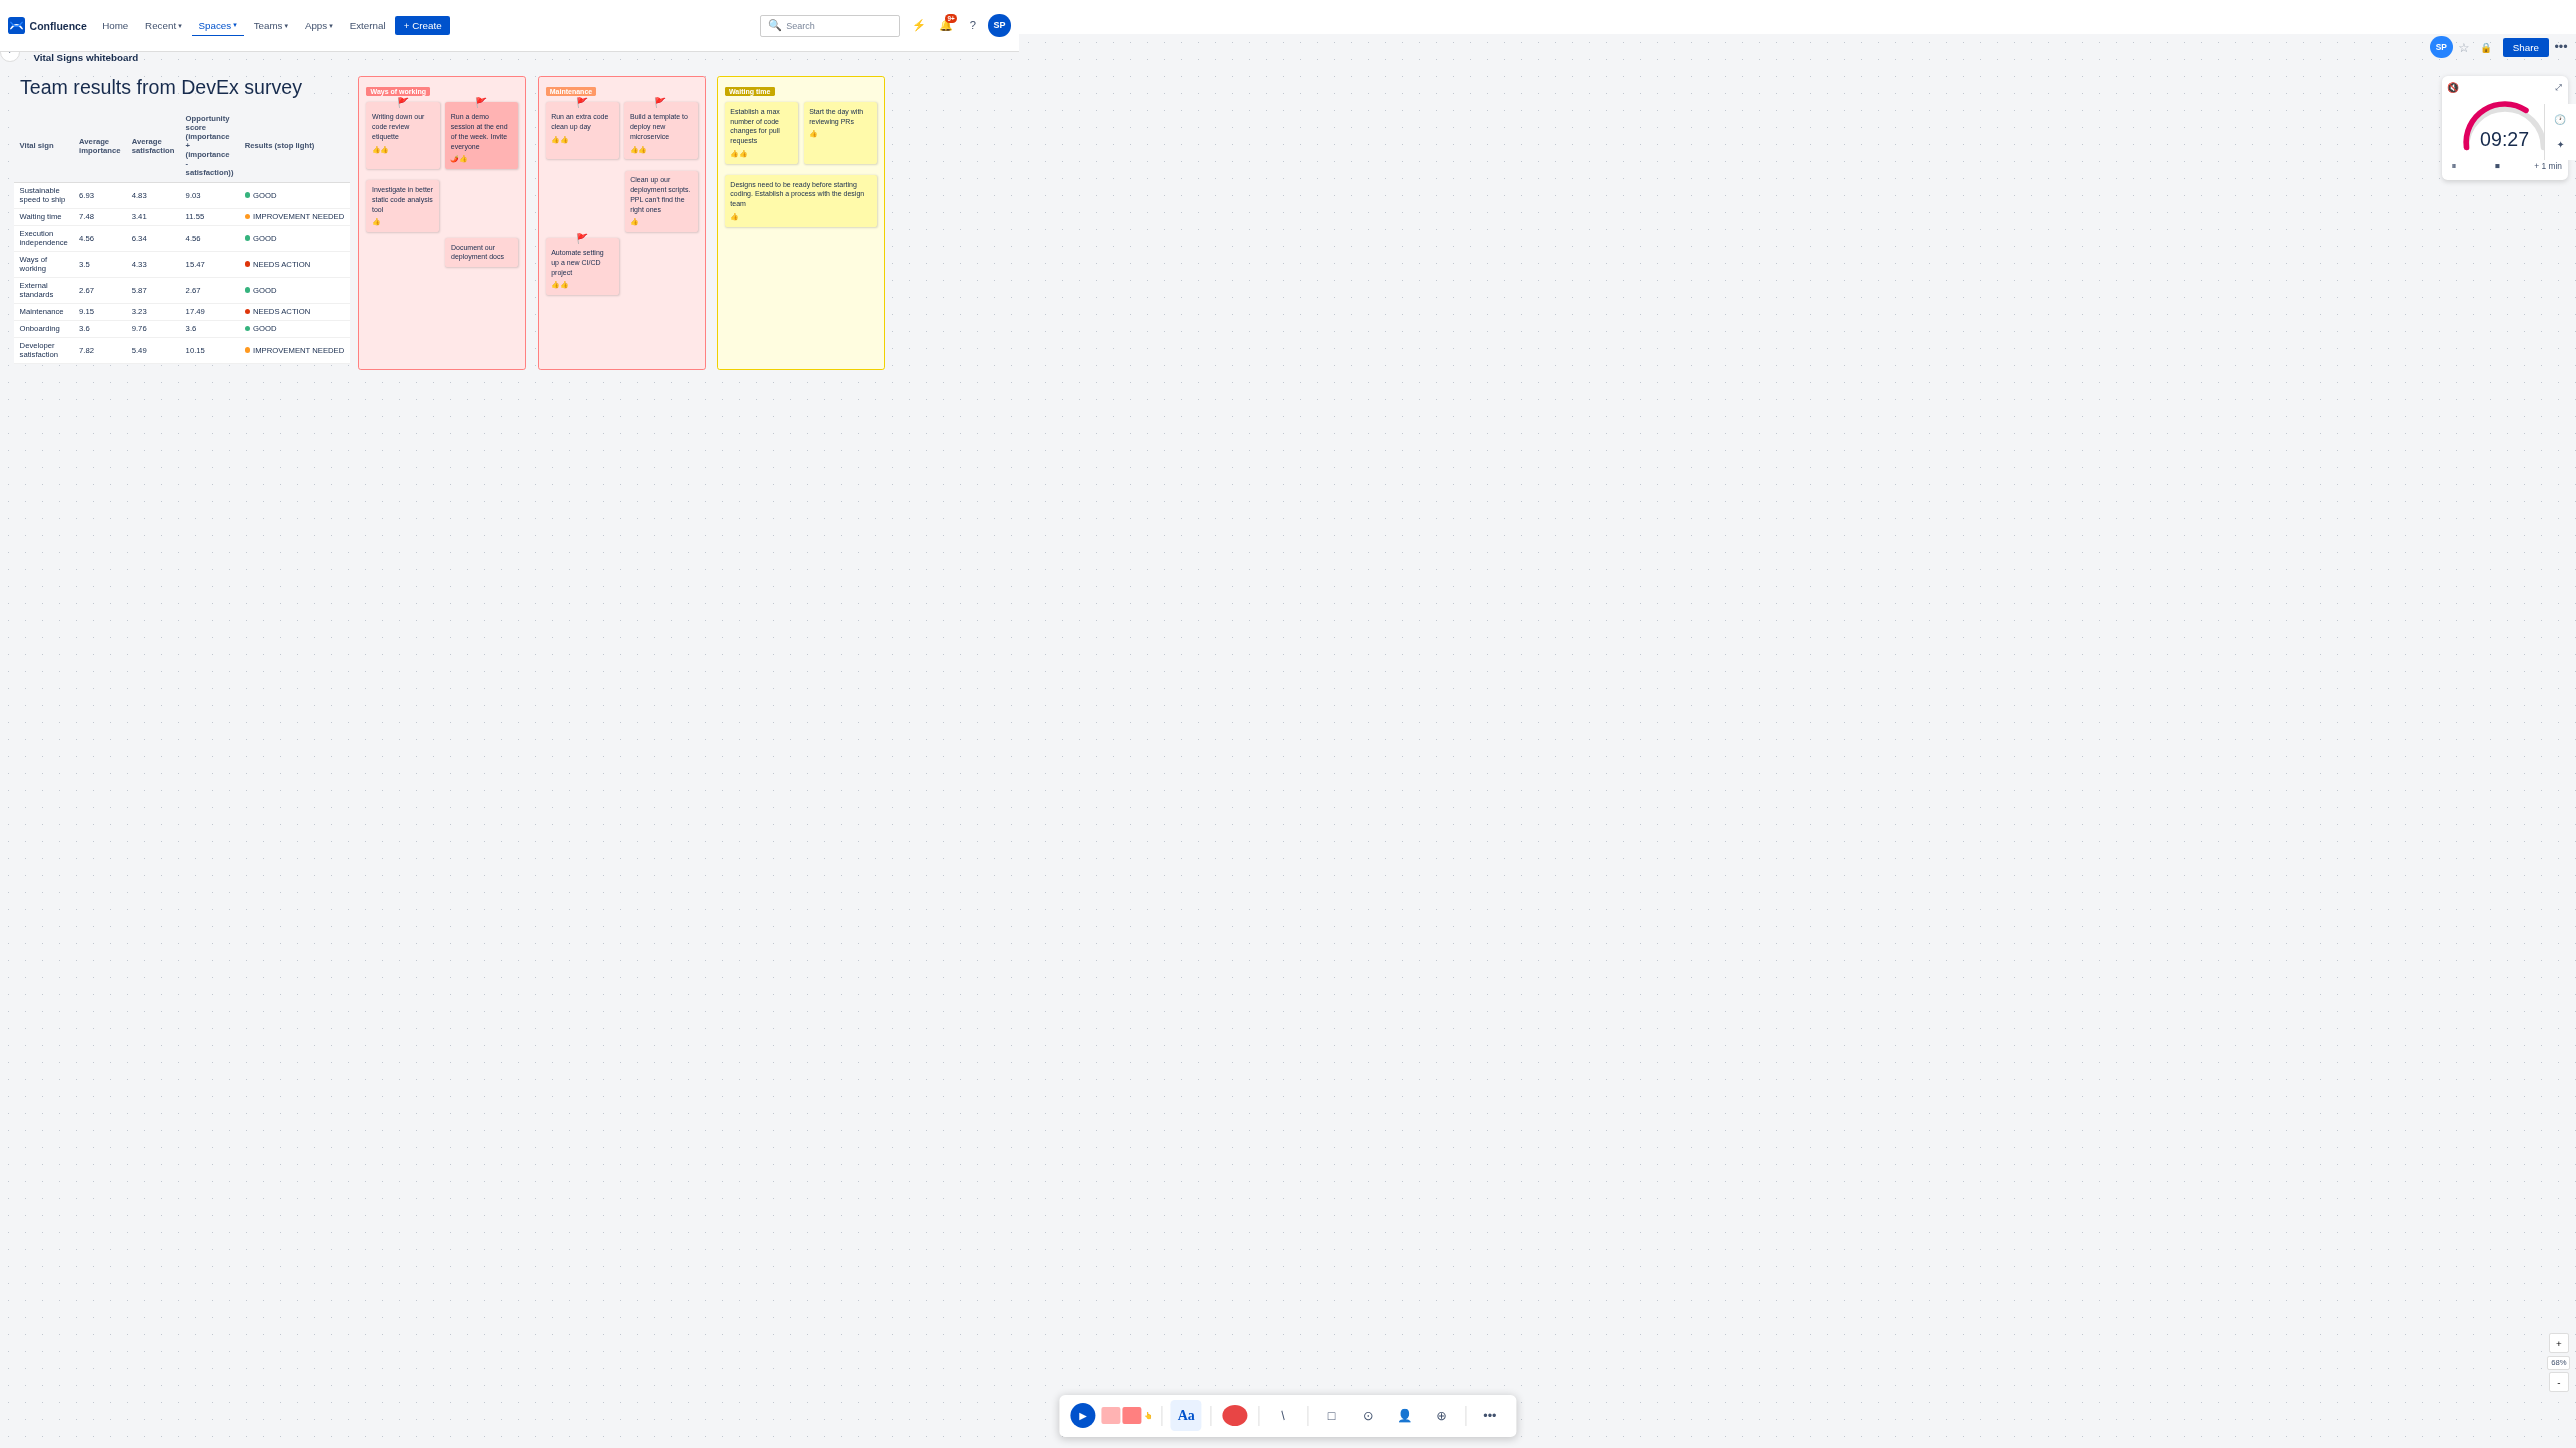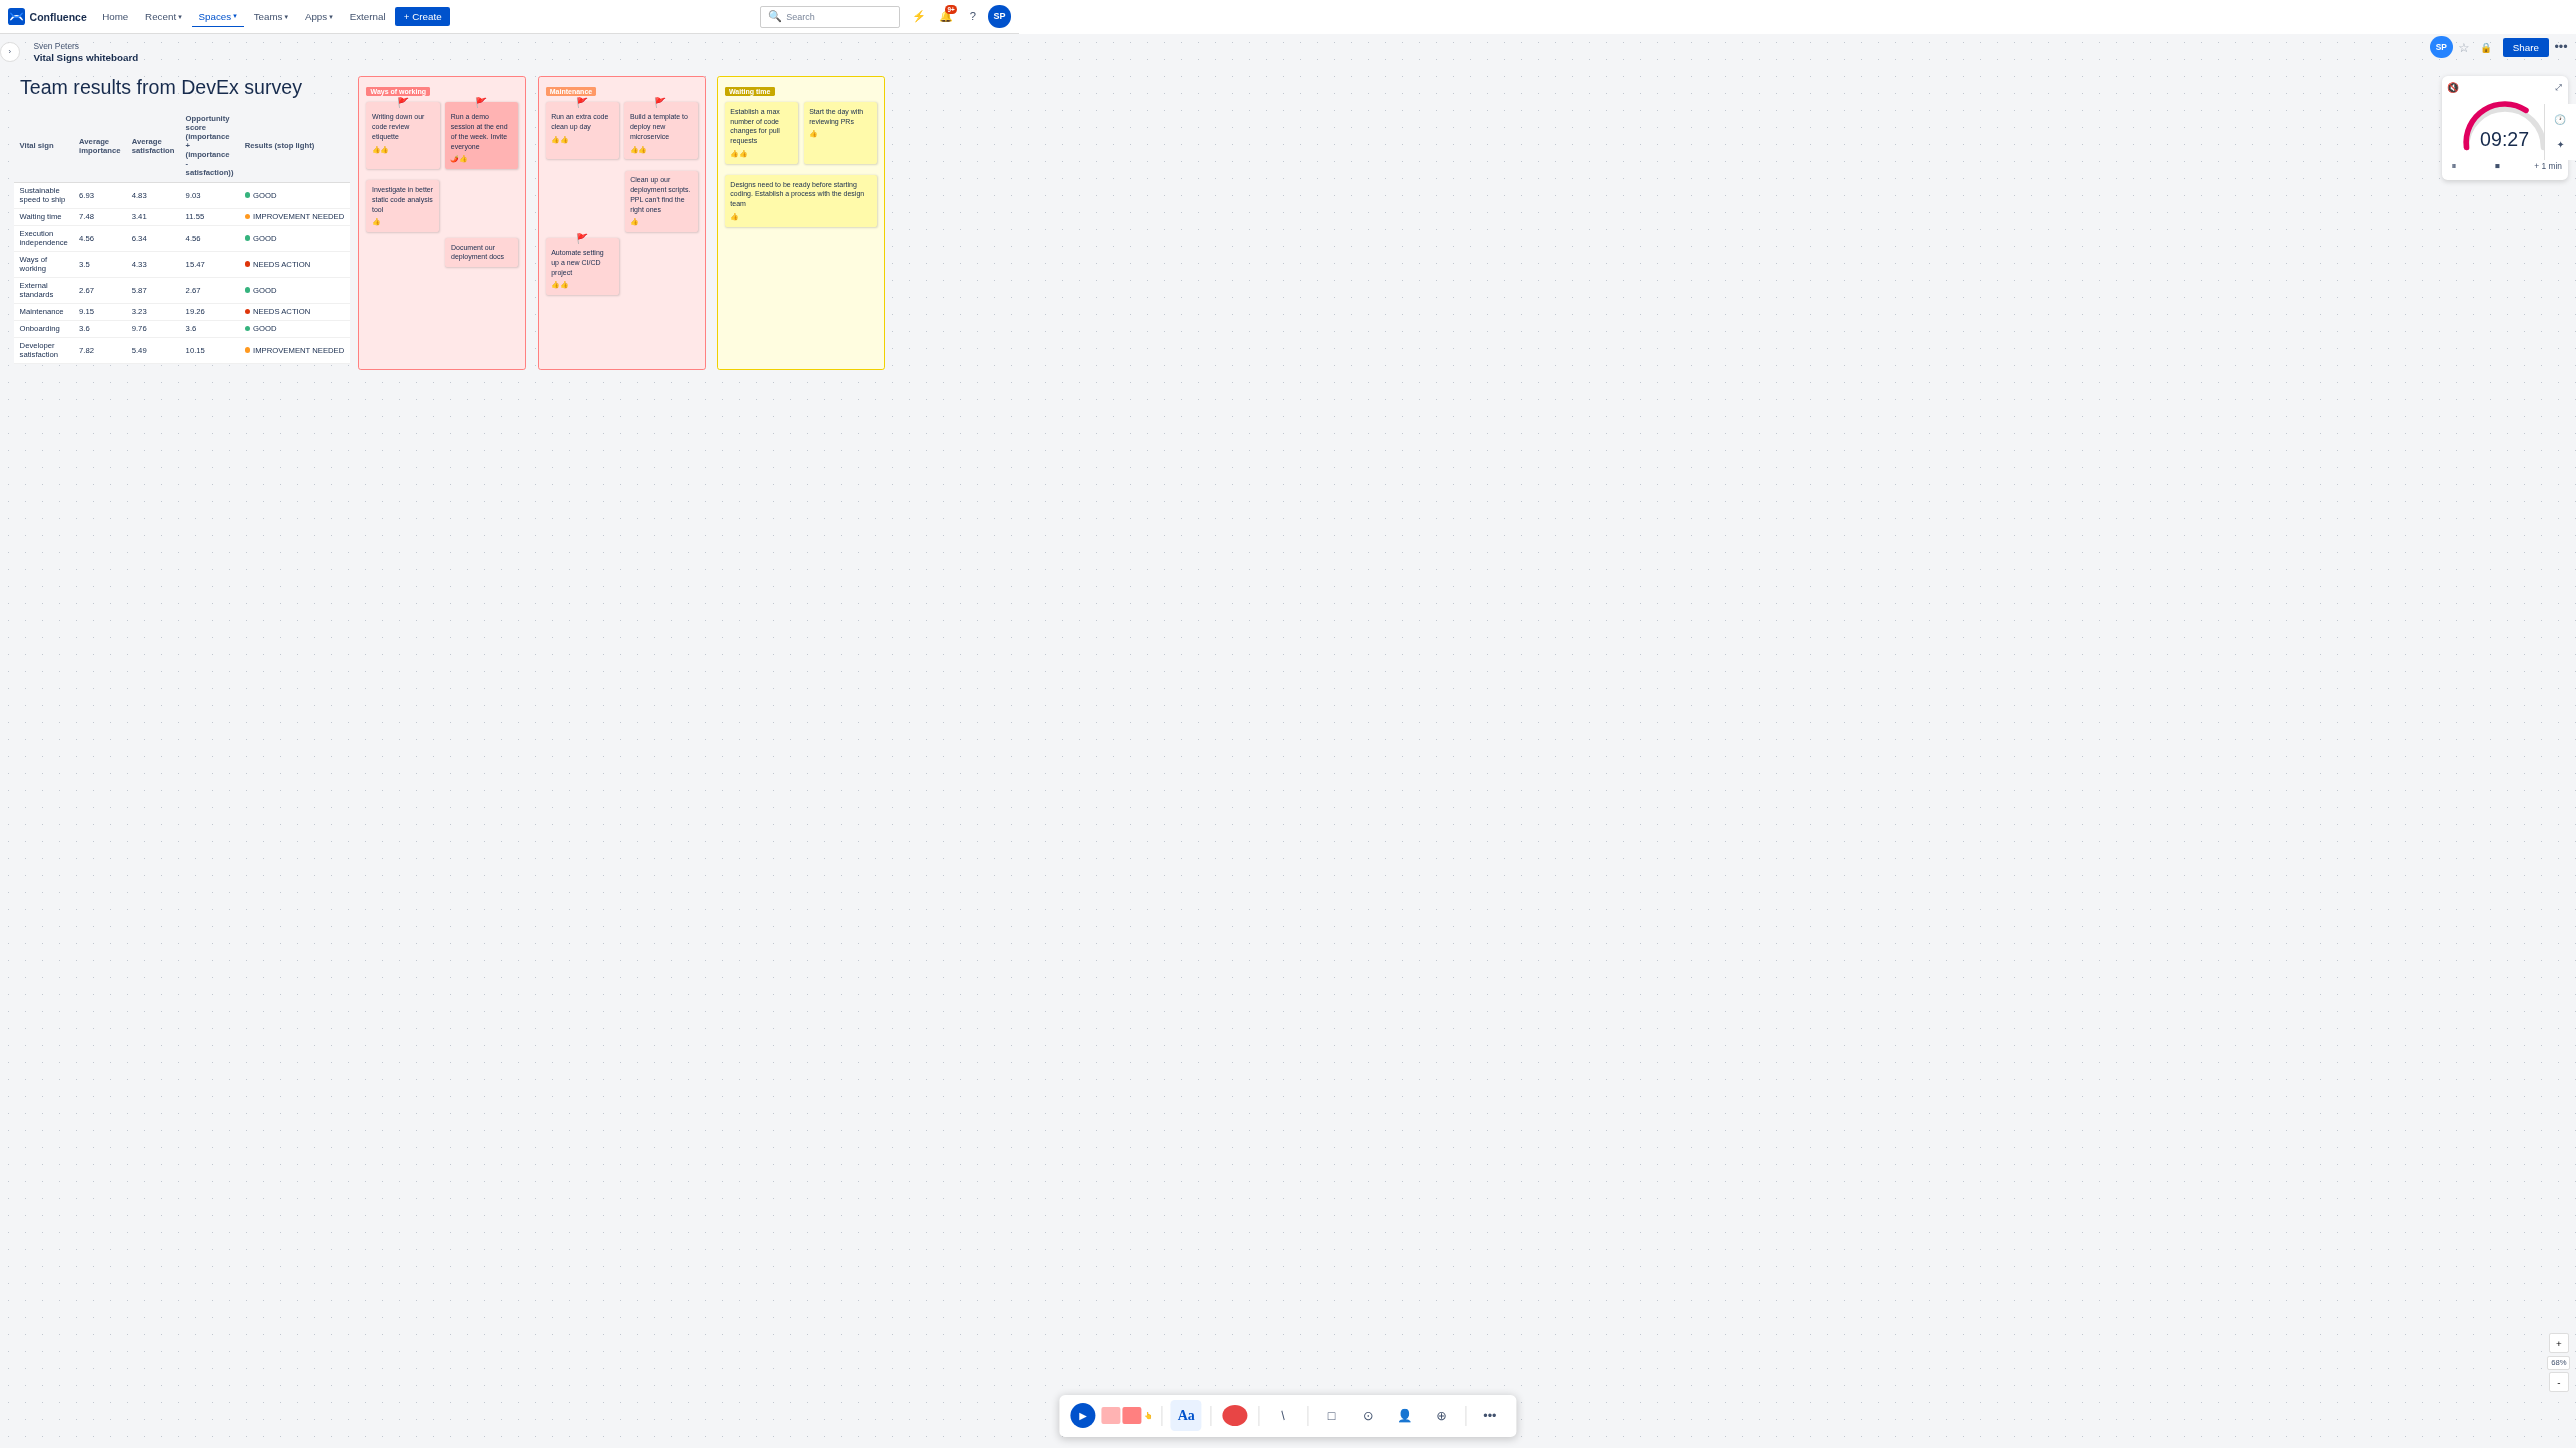--- a/index.html
+++ b/index.html
@@ -1,20 +1,20 @@
 <!DOCTYPE html>
 <html style="font-size:11.2px"><head>
   <meta charset="utf-8">
   <style>
     * { box-sizing: border-box; margin: 0; padding: 0; }
     body { font-family: -apple-system, BlinkMacSystemFont, 'Segoe UI', sans-serif; background: #fff; overflow: hidden; width: 1019px; height: 573px; }
 
     
     .top-nav {
-      display: flex; align-items: center; height: 34px;
+      display: flex; align-items: center; height: 52px;
       background: #fff; border-bottom: 0.7px solid #ddd;
       padding: 0 8.4px; gap: 2.8px; position: relative; z-index: 100;
     }
     .nav-logo { display: flex; align-items: center; gap: 4.2px; margin-right: 5.6px; }
     .nav-logo-icon { width: 17px; height: 17px; }
     .nav-logo-text { font-size: 10.5px; font-weight: 600; color: #172b4d; }
     .nav-item {
       padding: 4.2px 7px; font-size: 9.8px; color: #42526e; cursor: pointer;
       border-radius: 2.1px; display: flex; align-items: center; gap: 2.1px;
     }
@@ -333,21 +333,21 @@
         <div class="status-cell">
           <span class="status-dot" style="background:#36b37e"></span>
           <span>GOOD</span>
         </div>
       </td>
     </tr>
             <tr>
       <td>Maintenance</td>
       <td>9.15</td>
       <td>3.23</td>
-      <td>19.26</td>
+      <td>17.49</td>
       <td>
         <div class="status-cell">
           <span class="status-dot" style="background:#de350b"></span>
           <span>NEEDS ACTION</span>
         </div>
       </td>
     </tr>
             <tr>
       <td>Onboarding</td>
       <td>3.6</td>

